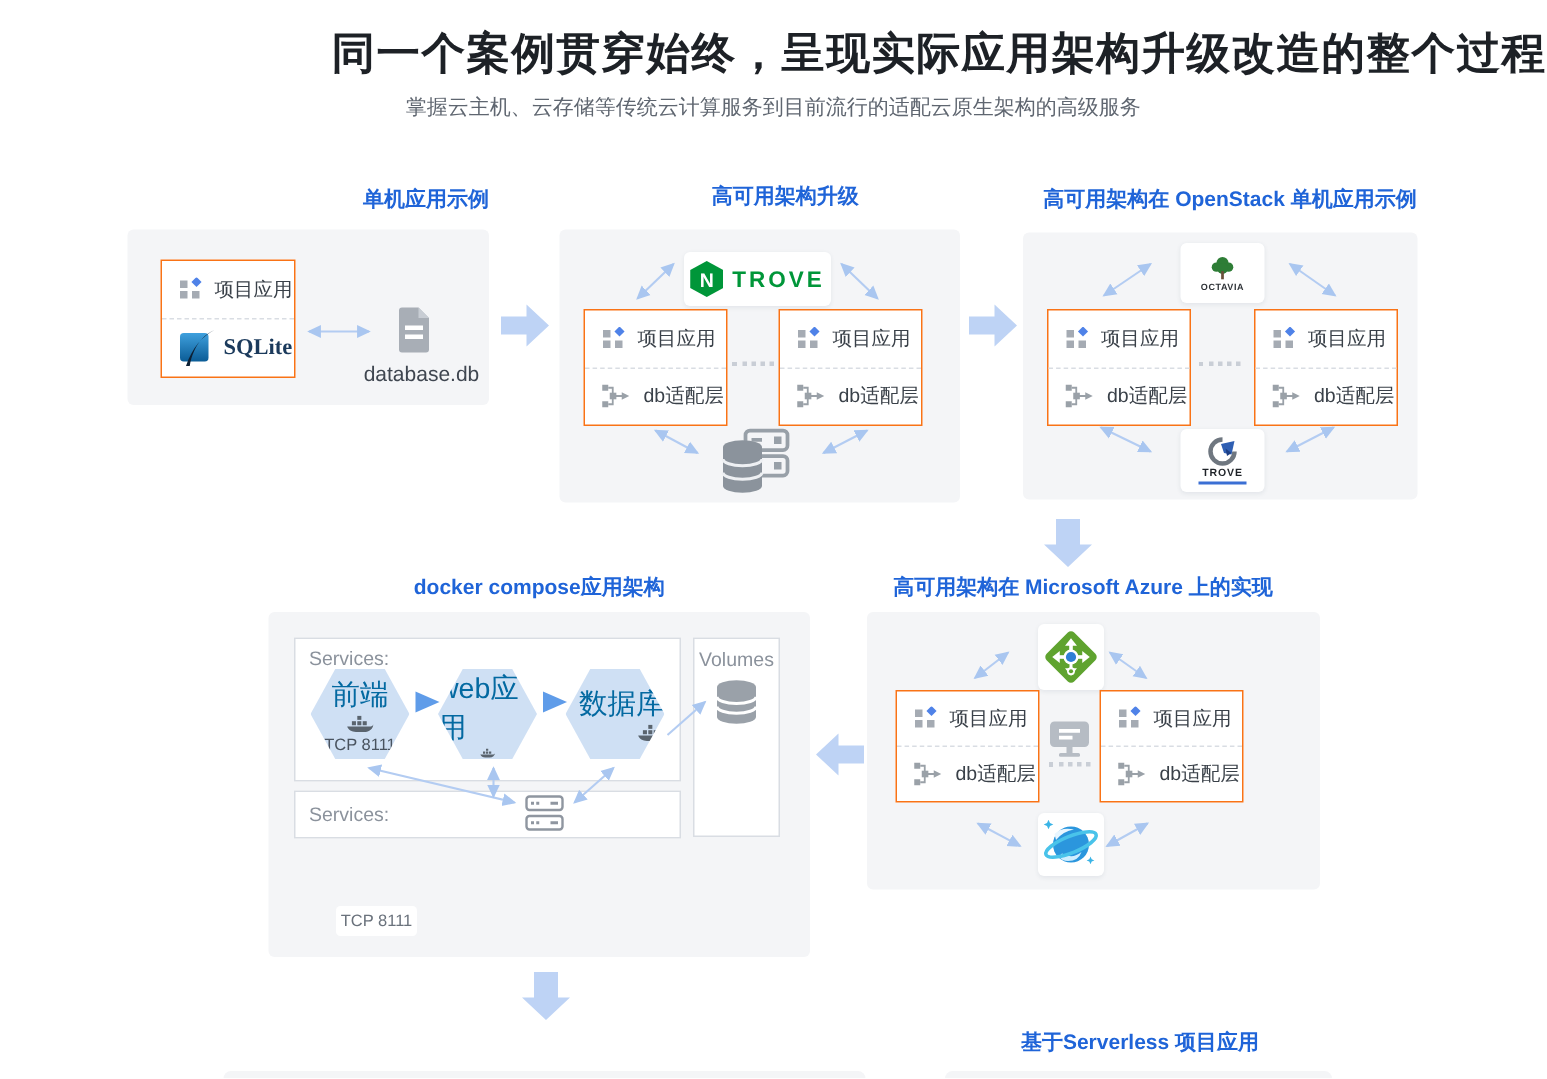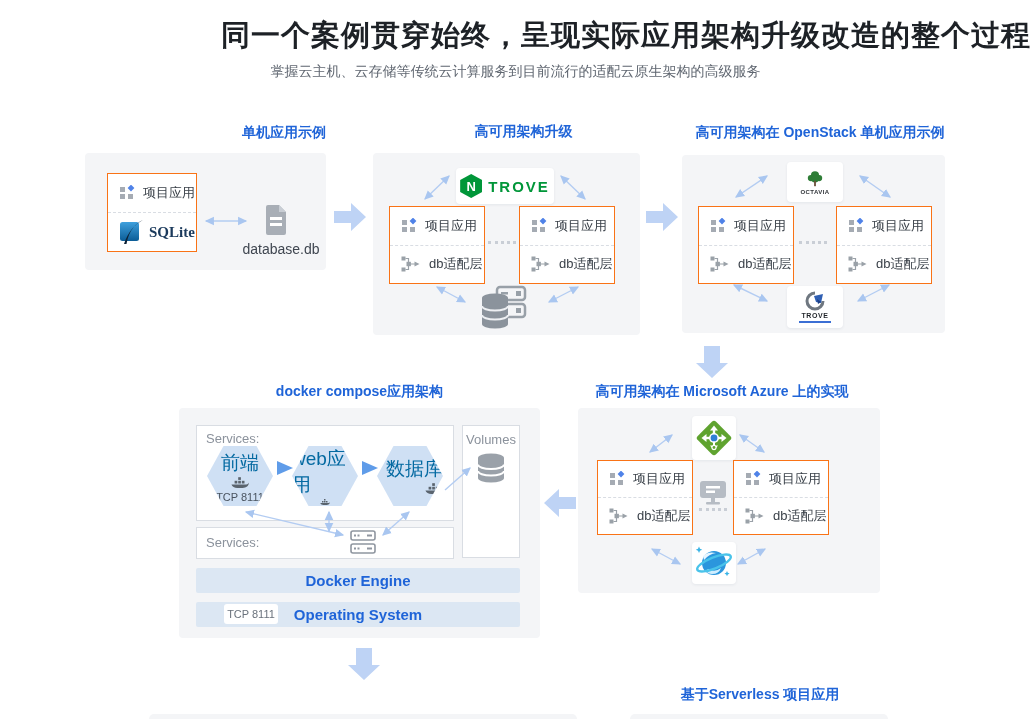--- a/index.html
+++ b/index.html
@@ -285,22 +285,20 @@
     <g fill="#8f96a0">
         <rect x="4" y="5.5" width="2" height="2"></rect>
         <rect x="7.5" y="5.5" width="2" height="2"></rect>
         <rect x="17" y="5.5" width="5" height="2"></rect>
         <rect x="4" y="18.5" width="2" height="2"></rect>
         <rect x="7.5" y="18.5" width="2" height="2"></rect>
         <rect x="17" y="18.5" width="5" height="2"></rect>
       </g>
   </svg>
 
-  <div class="bar" style="left:196px;top:568px;width:324px;height:25px;">Docker Engine</div>
-  <div class="bar" style="left:196px;top:602px;width:324px;height:25px;">Operating System</div>
   <div class="chip" style="left:224px;top:604px;width:54px;height:20px;">TCP 8111</div>
 
   <div class="panel" style="left:578px;top:408px;width:302px;height:185px;"></div>
   <div class="wcard" style="left:692px;top:416px;width:44px;height:44px;z-index:2;">
     <svg width="40" height="40" viewBox="0 0 40 40">
       <g transform="rotate(45 20 20)">
           <rect x="7" y="7" width="26" height="26" rx="3" fill="#5fa32f"></rect>
         </g>
       <g fill="#fff">
           <path d="M20,7.5 l4,5 h-8 z"></path>

